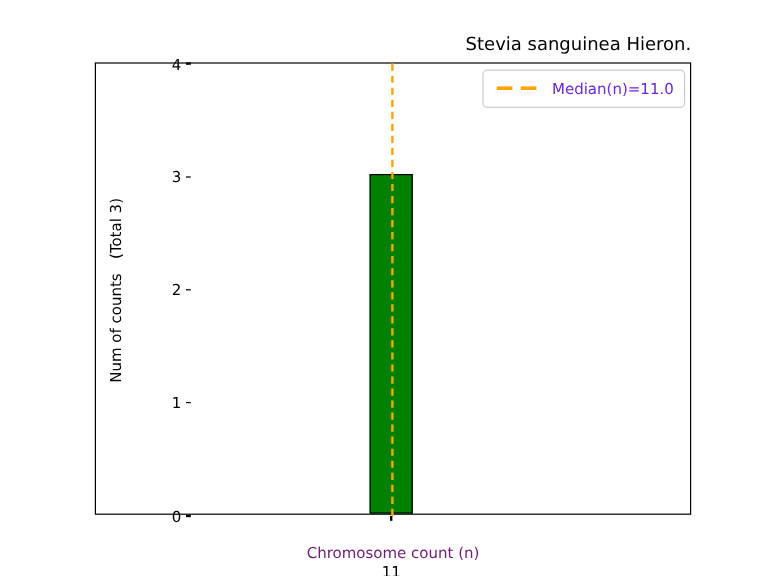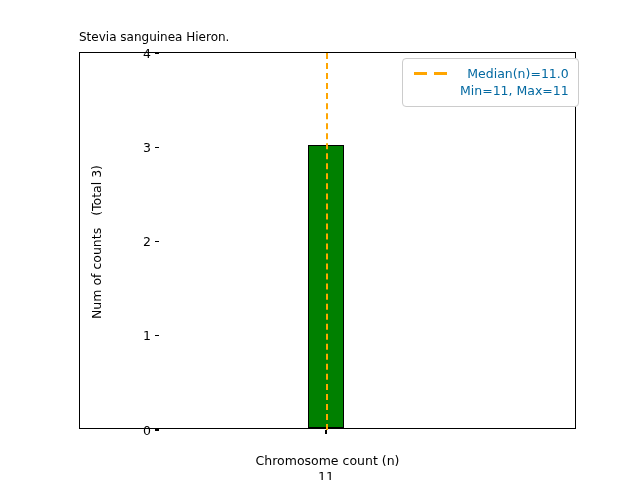--- a/index.html
+++ b/index.html
@@ -15,22 +15,22 @@
     font-family: "DejaVu Sans", sans-serif;
     overflow: hidden;
   }
 
   
   #chart-title {
     position: absolute;
     left: 79px;
     top: 28px;
     width: 497px;
-    text-align: left;
-    font-size: 12px;
+    text-align: right;
+    font-size: 15px;
     color: #000000;
     line-height: 18px;
     white-space: nowrap;
   }
 
   
   #plot-area {
     position: absolute;
     left: 79px;
     top: 52px;
@@ -107,21 +107,21 @@
     margin-top: 32px;
   }
 
   #x-axis-label {
     position: absolute;
     left: 79px;
     top: 452px;
     width: 497px;
     text-align: center;
     font-size: 12.5px;
-    color: #000000;
+    color: #701a75;
     line-height: 17px;
     white-space: nowrap;
   }
 
   
   .bar {
     position: absolute;
     box-sizing: border-box;
     border: 1.3px solid #000000;
   }
@@ -164,21 +164,21 @@
   }
   #legend-sample .dash.d1 { left: 2px; }
   #legend-sample .dash.d2 { left: 22px; }
   .legend-texts {
     display: flex;
     flex-direction: column;
     align-items: flex-end;
   }
   .legend-line {
     font-size: 12.5px;
-    color: #0369a1;
+    color: #6d28d9;
     line-height: 17px;
     white-space: nowrap;
   }
 </style>
 </head>
 <body>
 
 <div id="figure">
 
   <div id="chart-title">Stevia sanguinea Hieron.</div>
@@ -221,17 +221,16 @@
 
   <div id="x-axis-label">Chromosome count (n)</div>
 
   <div id="legend">
     <div id="legend-sample">
       <span class="dash d1" style="background:#FFA500;"></span>
       <span class="dash d2" style="background:#FFA500;"></span>
     </div>
     <div class="legend-texts">
       <span class="legend-line">Median(n)=11.0</span>
-      <span class="legend-line">Min=11, Max=11</span>
     </div>
   </div>
 
 </div>
 
 </body></html>

